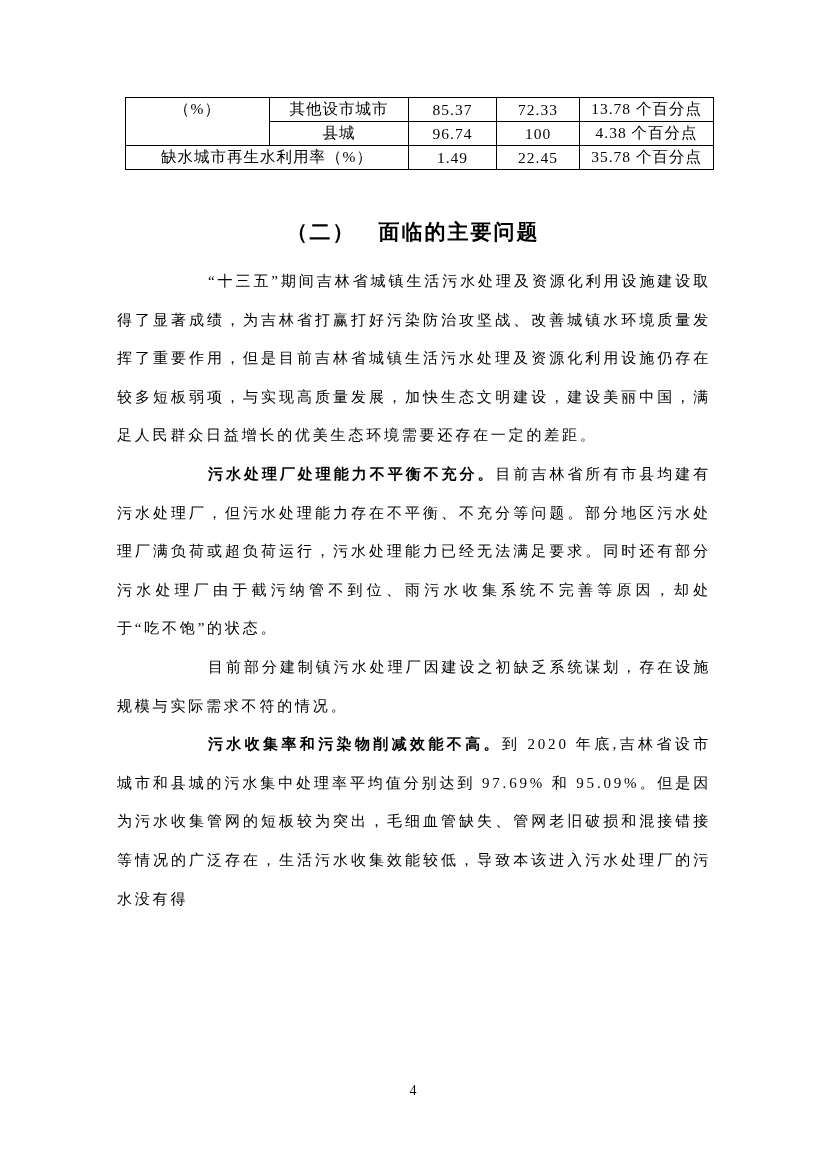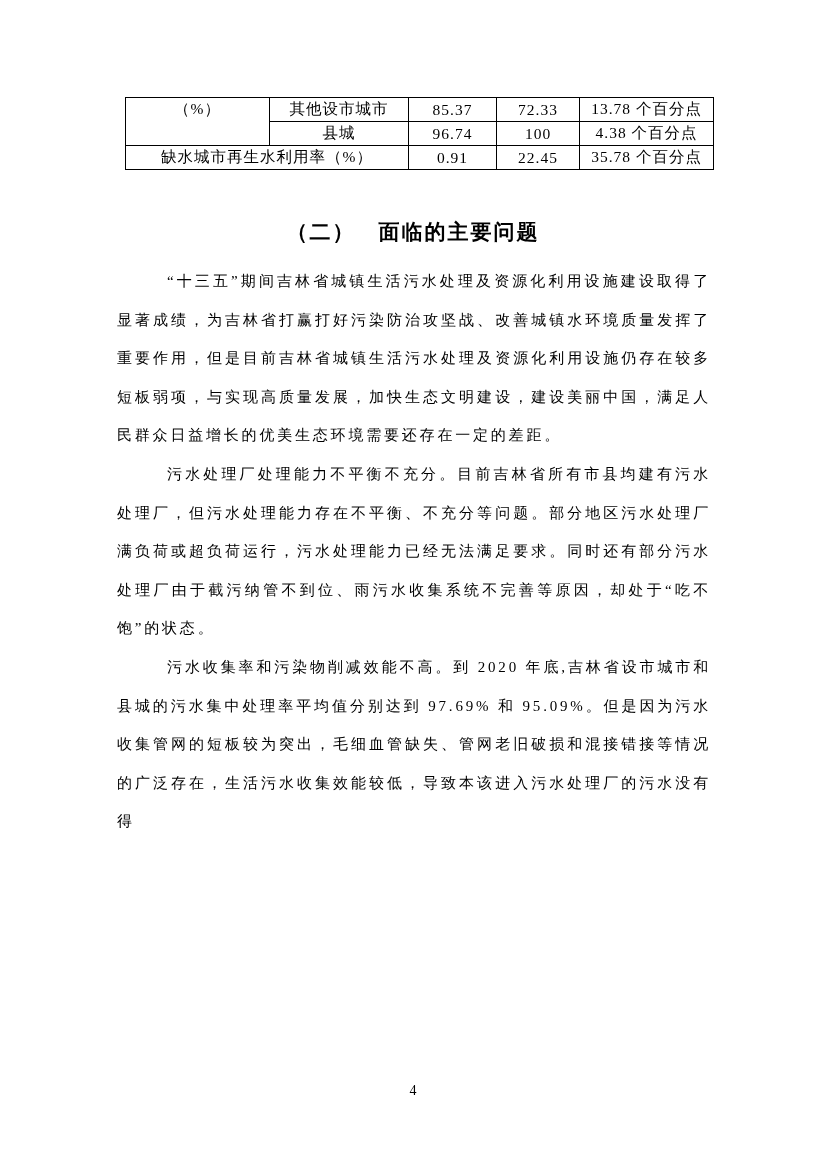--- a/index.html
+++ b/index.html
@@ -63,21 +63,22 @@
     margin: 0;
     font-size: 15px;
     line-height: 38.6px;
     letter-spacing: 2.8px;
     text-align: justify;
     text-justify: inter-character;
     text-indent: 50px;
   }
   .body-text p .lead {
     font-family: "Liberation Sans", sans-serif;
-    font-weight: normal;
+    font-weight: bold;
+    margin-left: 41px;
   }
 
   
   .page-number {
     position: absolute;
     top: 1083px;
     left: 0;
     width: 100%;
     text-align: center;
     font-size: 14px;
@@ -105,30 +106,31 @@
       <td>13.78 个百分点</td>
     </tr>
     <tr>
       <td>县城</td>
       <td>96.74</td>
       <td>100</td>
       <td>4.38 个百分点</td>
     </tr>
     <tr>
       <td colspan="2">缺水城市再生水利用率（%）</td>
-      <td>0.91</td>
+      <td>1.49</td>
       <td>22.45</td>
       <td>35.78 个百分点</td>
     </tr>
   </tbody>
     </table>
 
   <div class="section-heading">（二）　面临的主要问题</div>
 
   <div class="body-text">
     <p><span class="lead"></span><span>“十三五”期间吉林省城镇生活污水处理及资源化利用设施建设取得了显著成绩，为吉林省打赢打好污染防治攻坚战、改善城镇水环境质量发挥了重要作用，但是目前吉林省城镇生活污水处理及资源化利用设施仍存在较多短板弱项，与实现高质量发展，加快生态文明建设，建设美丽中国，满足人民群众日益增长的优美生态环境需要还存在一定的差距。</span></p>
     <p><span class="lead">污水处理厂处理能力不平衡不充分。</span><span>目前吉林省所有市县均建有污水处理厂，但污水处理能力存在不平衡、不充分等问题。部分地区污水处理厂满负荷或超负荷运行，污水处理能力已经无法满足要求。同时还有部分污水处理厂由于截污纳管不到位、雨污水收集系统不完善等原因，却处于“吃不饱”的状态。</span></p>
+    <p><span class="lead"></span><span>目前部分建制镇污水处理厂因建设之初缺乏系统谋划，存在设施规模与实际需求不符的情况。</span></p>
     <p><span class="lead">污水收集率和污染物削减效能不高。</span><span>到 2020 年底,吉林省设市城市和县城的污水集中处理率平均值分别达到 97.69% 和 95.09%。但是因为污水收集管网的短板较为突出，毛细血管缺失、管网老旧破损和混接错接等情况的广泛存在，生活污水收集效能较低，导致本该进入污水处理厂的污水没有得</span></p>
   </div>
 
   <div class="page-number">4</div>
 
 </div>
 
 </body></html>

